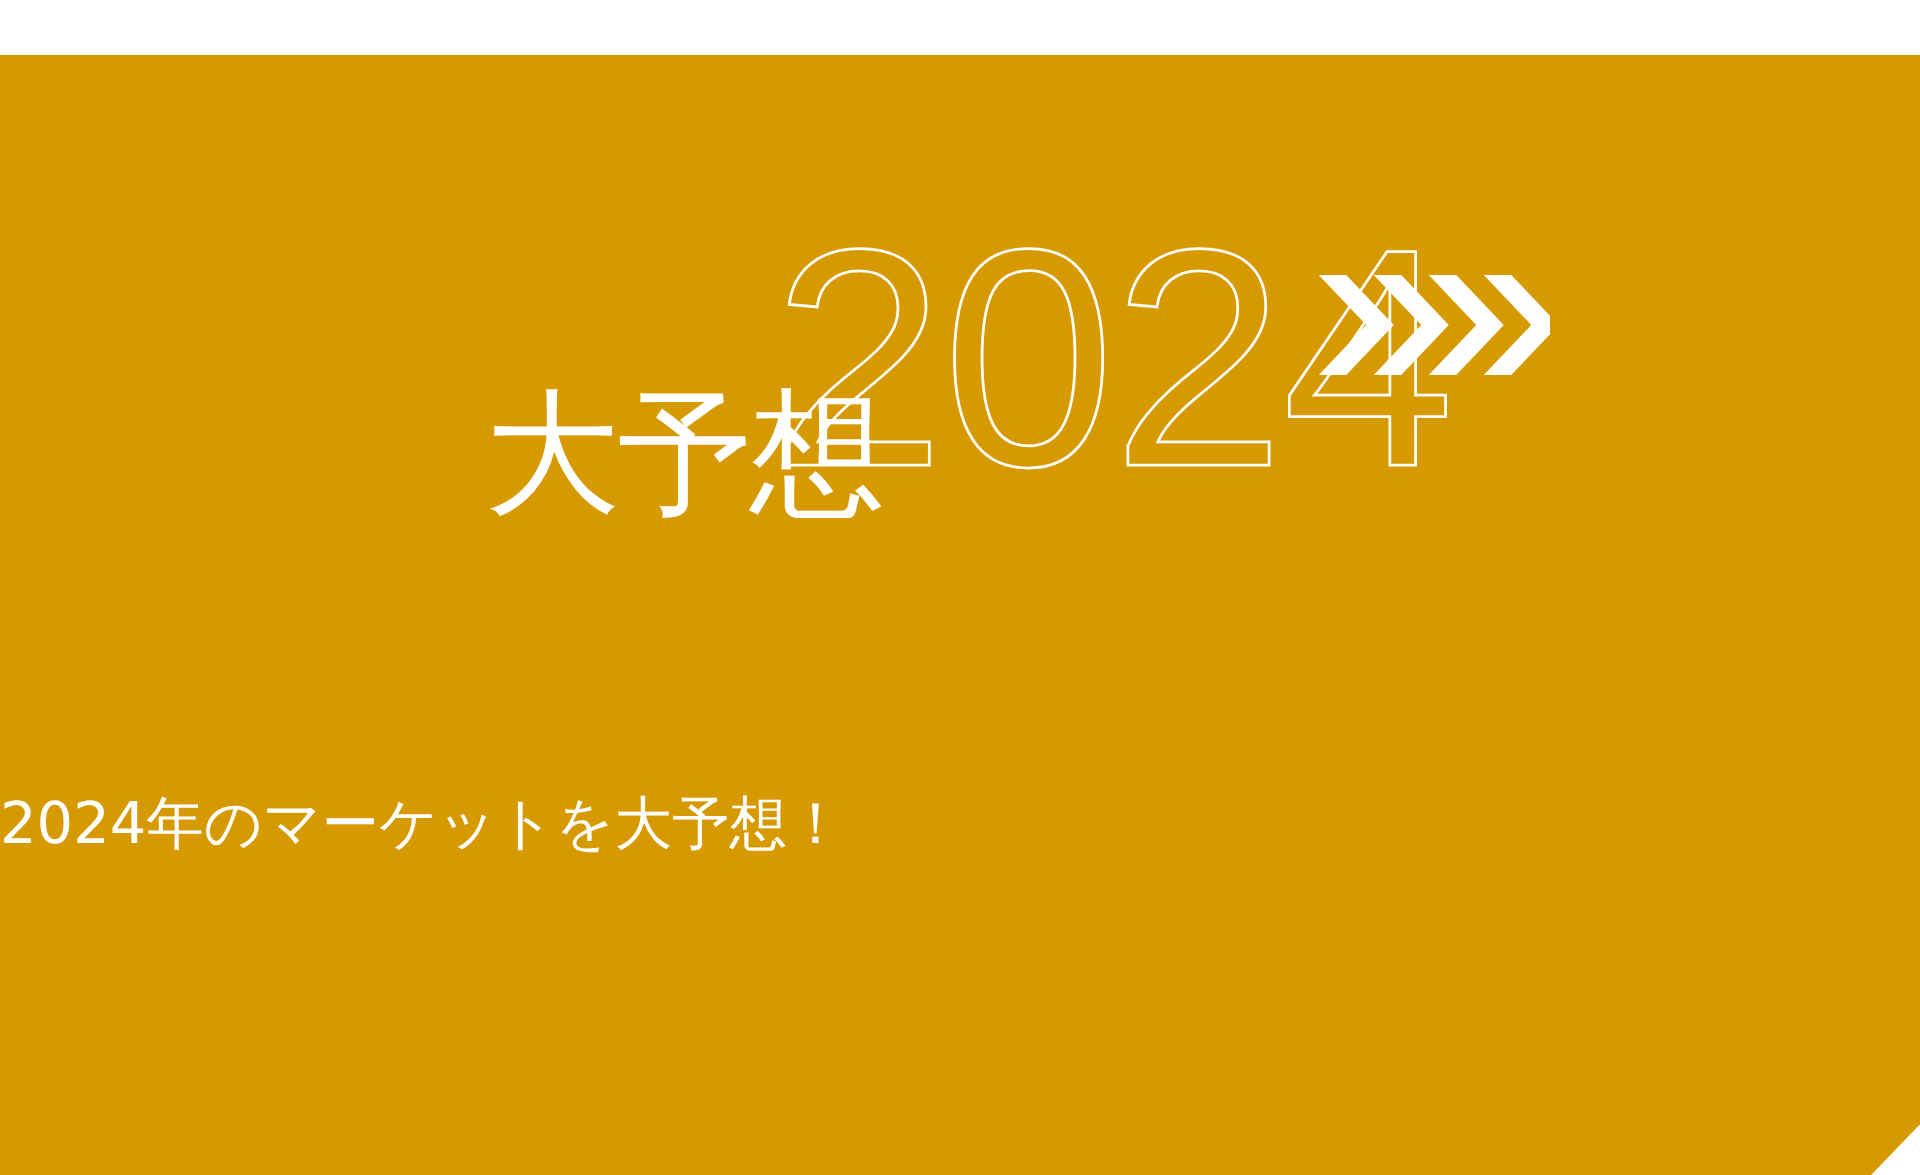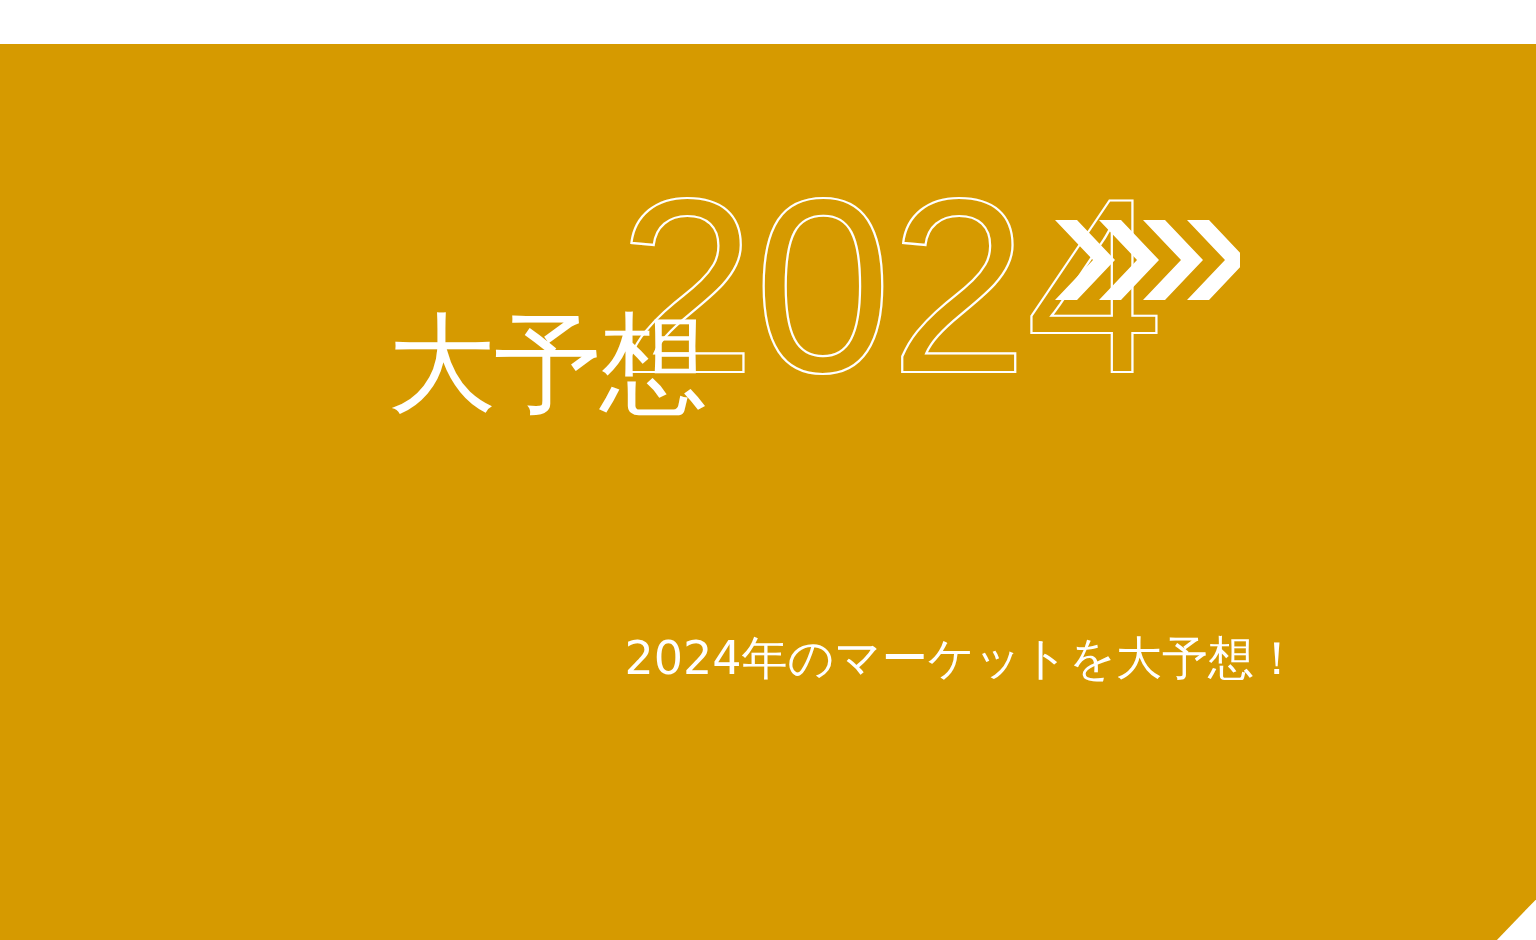--- a/index.html
+++ b/index.html
@@ -80,21 +80,21 @@
     height: 80px;
   }
   #chevrons svg { display: block; }
 
   
   #description {
     position: absolute;
     left: 0;
     top: 570px;
     width: 1300px;
-    text-align: right;
+    text-align: left;
     user-select: none;
   }
   .desc-line {
     display: block;
     font-family: "DejaVu Sans", "Liberation Sans", sans-serif;
     color: #ffffff;
     font-size: 46px;
     font-weight: 400;
     line-height: 88px;
     letter-spacing: 0px;

